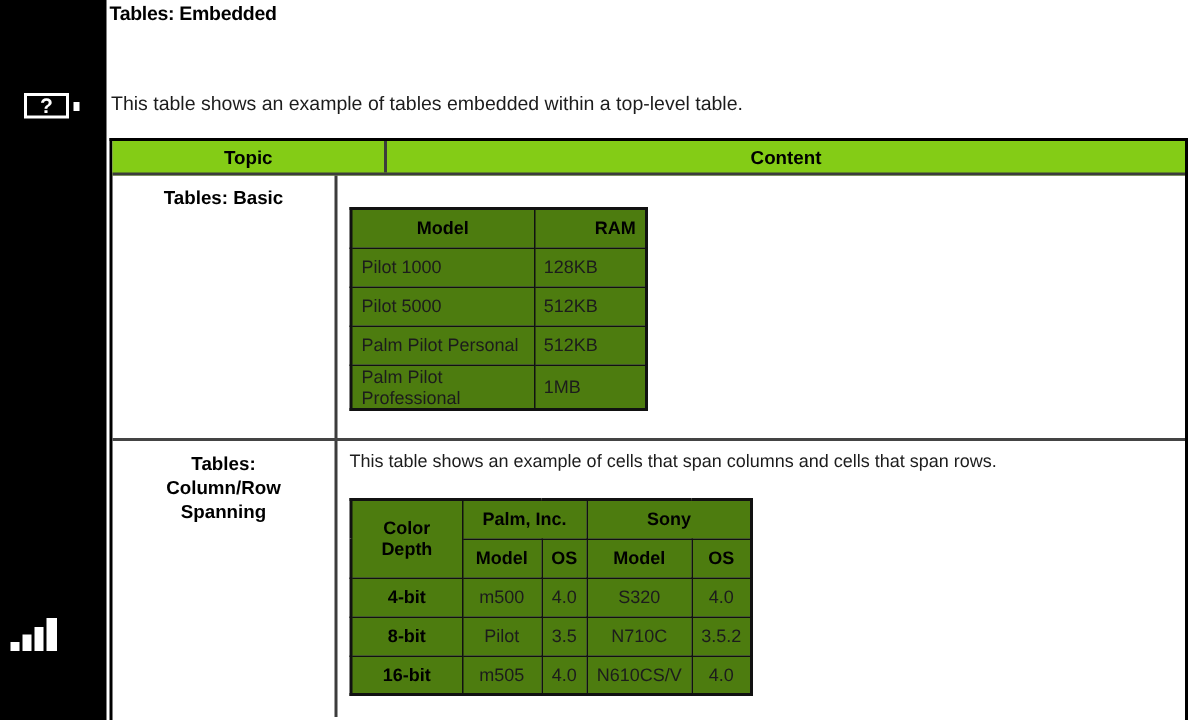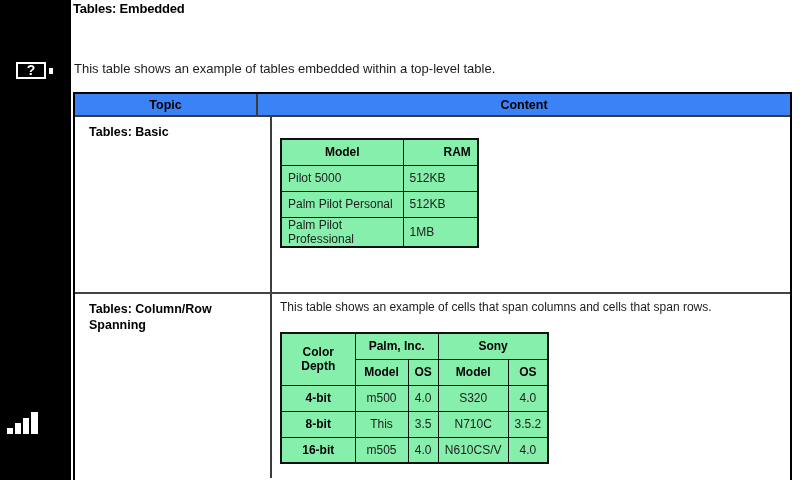--- a/index.html
+++ b/index.html
@@ -25,39 +25,39 @@
 
   
   .page-title { position:absolute; left:73px; top:1px; font-size:13px; font-weight:bold; color:#000; letter-spacing:-0.2px; }
   .intro { position:absolute; left:74px; top:61px; font-size:13px; color:#1c1c1c; }
 
   
   .main-table {
     position:absolute; left:73px; top:92px; width:719px; height:388px;
     border:2px solid #000; border-bottom:none; background:#fff; font-size:12px;
   }
-  .mt-header { display:flex; height:23px; background:#3b82f6; border-bottom:2px solid #3c3c3c; }
+  .mt-header { display:flex; height:23px; background:#84cc16; border-bottom:2px solid #3c3c3c; }
   .mt-header > div { display:flex; align-items:center; justify-content:center; font-weight:bold; font-size:12.5px; color:#000; }
   .col-topic { width:183px; border-right:2px solid #3c3c3c; }
   .col-content { flex:1; }
   .mt-row { display:flex; }
   .mt-row.first { height:177px; border-bottom:2px solid #444; }
   .mt-row.second { height:184px; }
   .topic-cell {
-    width:197px; border-right:2px solid #3c3c3c; padding:7px 14px 0;
-    font-weight:bold; font-size:12.5px; line-height:16px; color:#000;
+    width:150px; border-right:2px solid #3c3c3c; padding:7px 14px 0;
+    font-weight:bold; font-size:12.5px; text-align:center; line-height:16px; color:#000;
   }
   .content-cell { flex:1; padding:6px 10px 0 8px; }
   .content-cell .desc { font-size:12px; color:#1c1c1c; }
 
   
   table.emb { border-collapse:collapse; border:2px solid #111; }
   table.emb th, table.emb td {
     border:1px solid #111; height:26px; font-size:12px; color:#1c1c1c;
-    padding:0 6px; background:#86efac;
+    padding:0 6px; background:#4d7c0f;
   }
   table.emb th { font-weight:bold; text-align:center; color:#000; }
 
   
   .emb1 { margin-top:15px; }
   .emb1 th { background:#D9D9D9; }
   .emb1 td { text-align:left; }
   .emb1 .c-model { width:122px; }
   .emb1 .c-ram { width:49px;padding-left:40px; }
 
@@ -101,20 +101,24 @@
   <div class="mt-row first">
     <div class="topic-cell">Tables: Basic</div>
     <div class="content-cell">
       <table class="emb emb1">
         <tbody>
             <tr>
           <th class="c-model">Model</th>
           <th class="c-ram">RAM</th>
         </tr>
         <tr>
+          <td>Pilot 1000</td>
+          <td>128KB</td>
+        </tr>
+        <tr>
           <td>Pilot 5000</td>
           <td>512KB</td>
         </tr>
         <tr>
           <td>Palm Pilot Personal</td>
           <td>512KB</td>
         </tr>
         <tr>
           <td>Palm Pilot Professional</td>
           <td>1MB</td>
@@ -143,21 +147,21 @@
         </tr>
         <tr>
           <td class="rowhead">4-bit</td>
           <td>m500</td>
           <td>4.0</td>
           <td>S320</td>
           <td>4.0</td>
         </tr>
         <tr>
           <td class="rowhead">8-bit</td>
-          <td>This</td>
+          <td>Pilot</td>
           <td>3.5</td>
           <td>N710C</td>
           <td>3.5.2</td>
         </tr>
         <tr>
           <td class="rowhead">16-bit</td>
           <td>m505</td>
           <td>4.0</td>
           <td>N610CS/V</td>
           <td>4.0</td>

